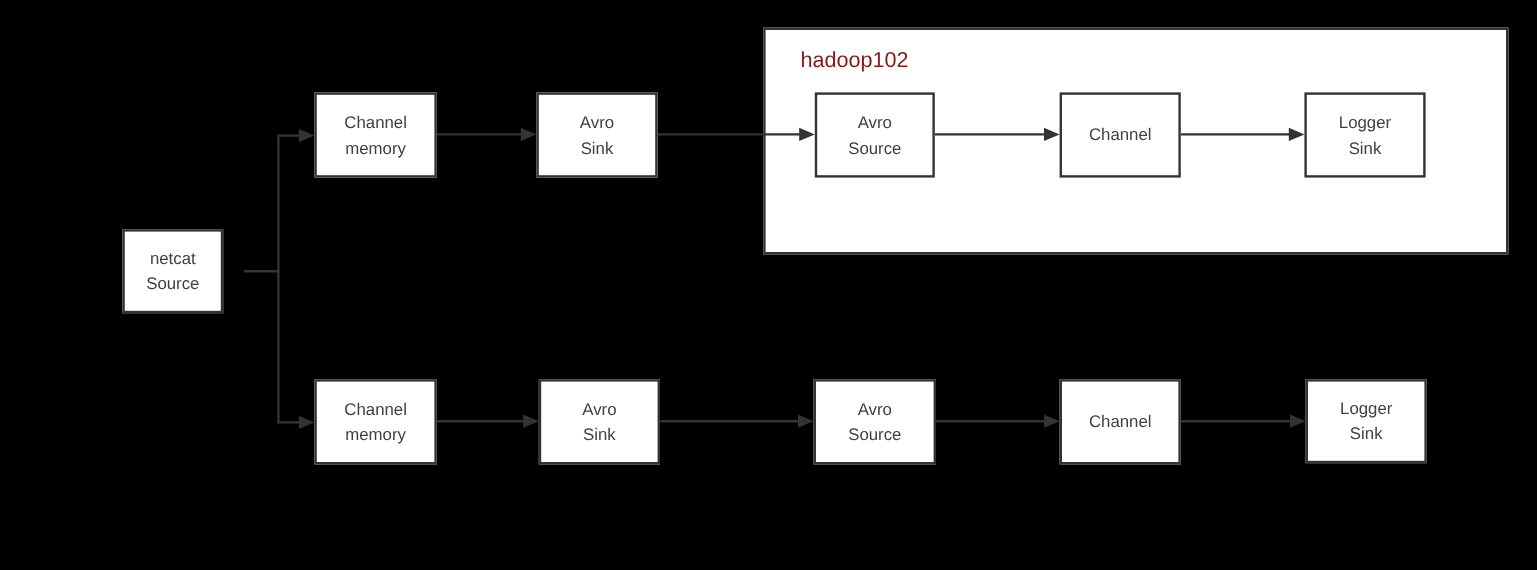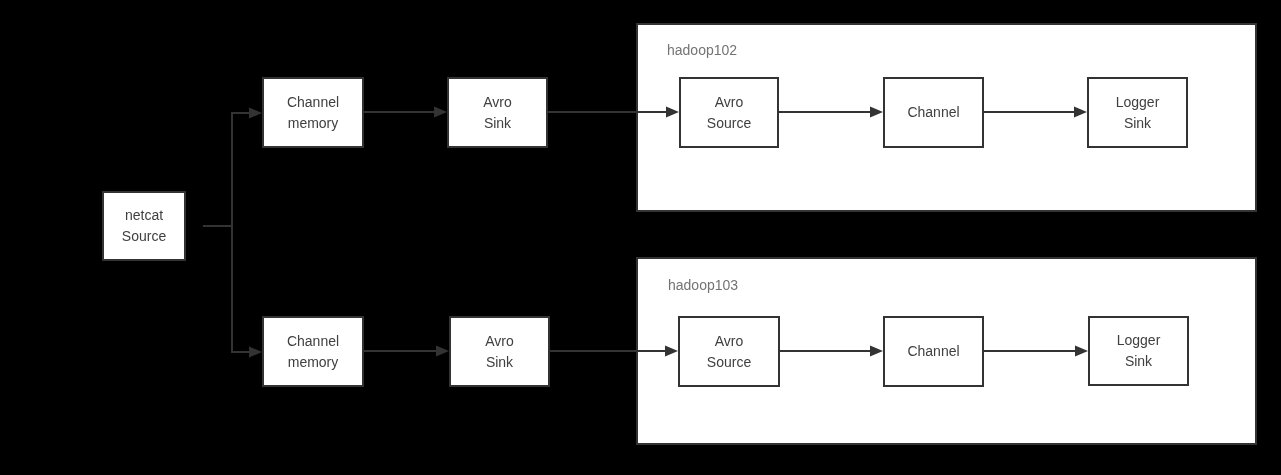--- a/index.html
+++ b/index.html
@@ -15,23 +15,23 @@
   .panel {
     position: absolute;
     background: #ffffff;
     border: 2px solid #333333;
   }
   .panel-101 { left: 24px;  top: 23px;  width: 561px; height: 425px; }
   .panel-102 { left: 636px; top: 23px;  width: 621px; height: 189px; }
   .panel-103 { left: 636px; top: 257px; width: 621px; height: 188px; }
   .panel-label {
     position: absolute;
-    font-size: 14px;
+    font-size: 18px;
     line-height: 15px;
-    color: #737373;
+    color: #7f1d1d;
     white-space: nowrap;
   }
   .panel-101 .panel-label { left: 41px; top: 35px; }
   .panel-102 .panel-label { left: 29px; top: 18px; }
   .panel-103 .panel-label { left: 30px; top: 19px; }
   .wires {
     position: absolute;
     left: 0; top: 0;
     width: 1281px; height: 475px;
     pointer-events: none;
@@ -68,23 +68,20 @@
   .wires line    { stroke: #333333; stroke-width: 2px; }
   .wires polygon { fill: #333333; }
 </style>
 </head>
 <body>
 
 <div class="stage">
 
   <div class="panel panel-102">
     <div class="panel-label">hadoop102</div>
-  </div>
-  <div class="panel panel-103">
-    <div class="panel-label">hadoop103</div>
   </div>
 
   <svg class="wires" viewBox="0 0 1281 475" aria-hidden="true">
 
     <g>
       <line x1="203" y1="226" x2="233" y2="226"></line>
       <line x1="232" y1="113" x2="232" y2="352"></line>
     </g>
 
     <g>

